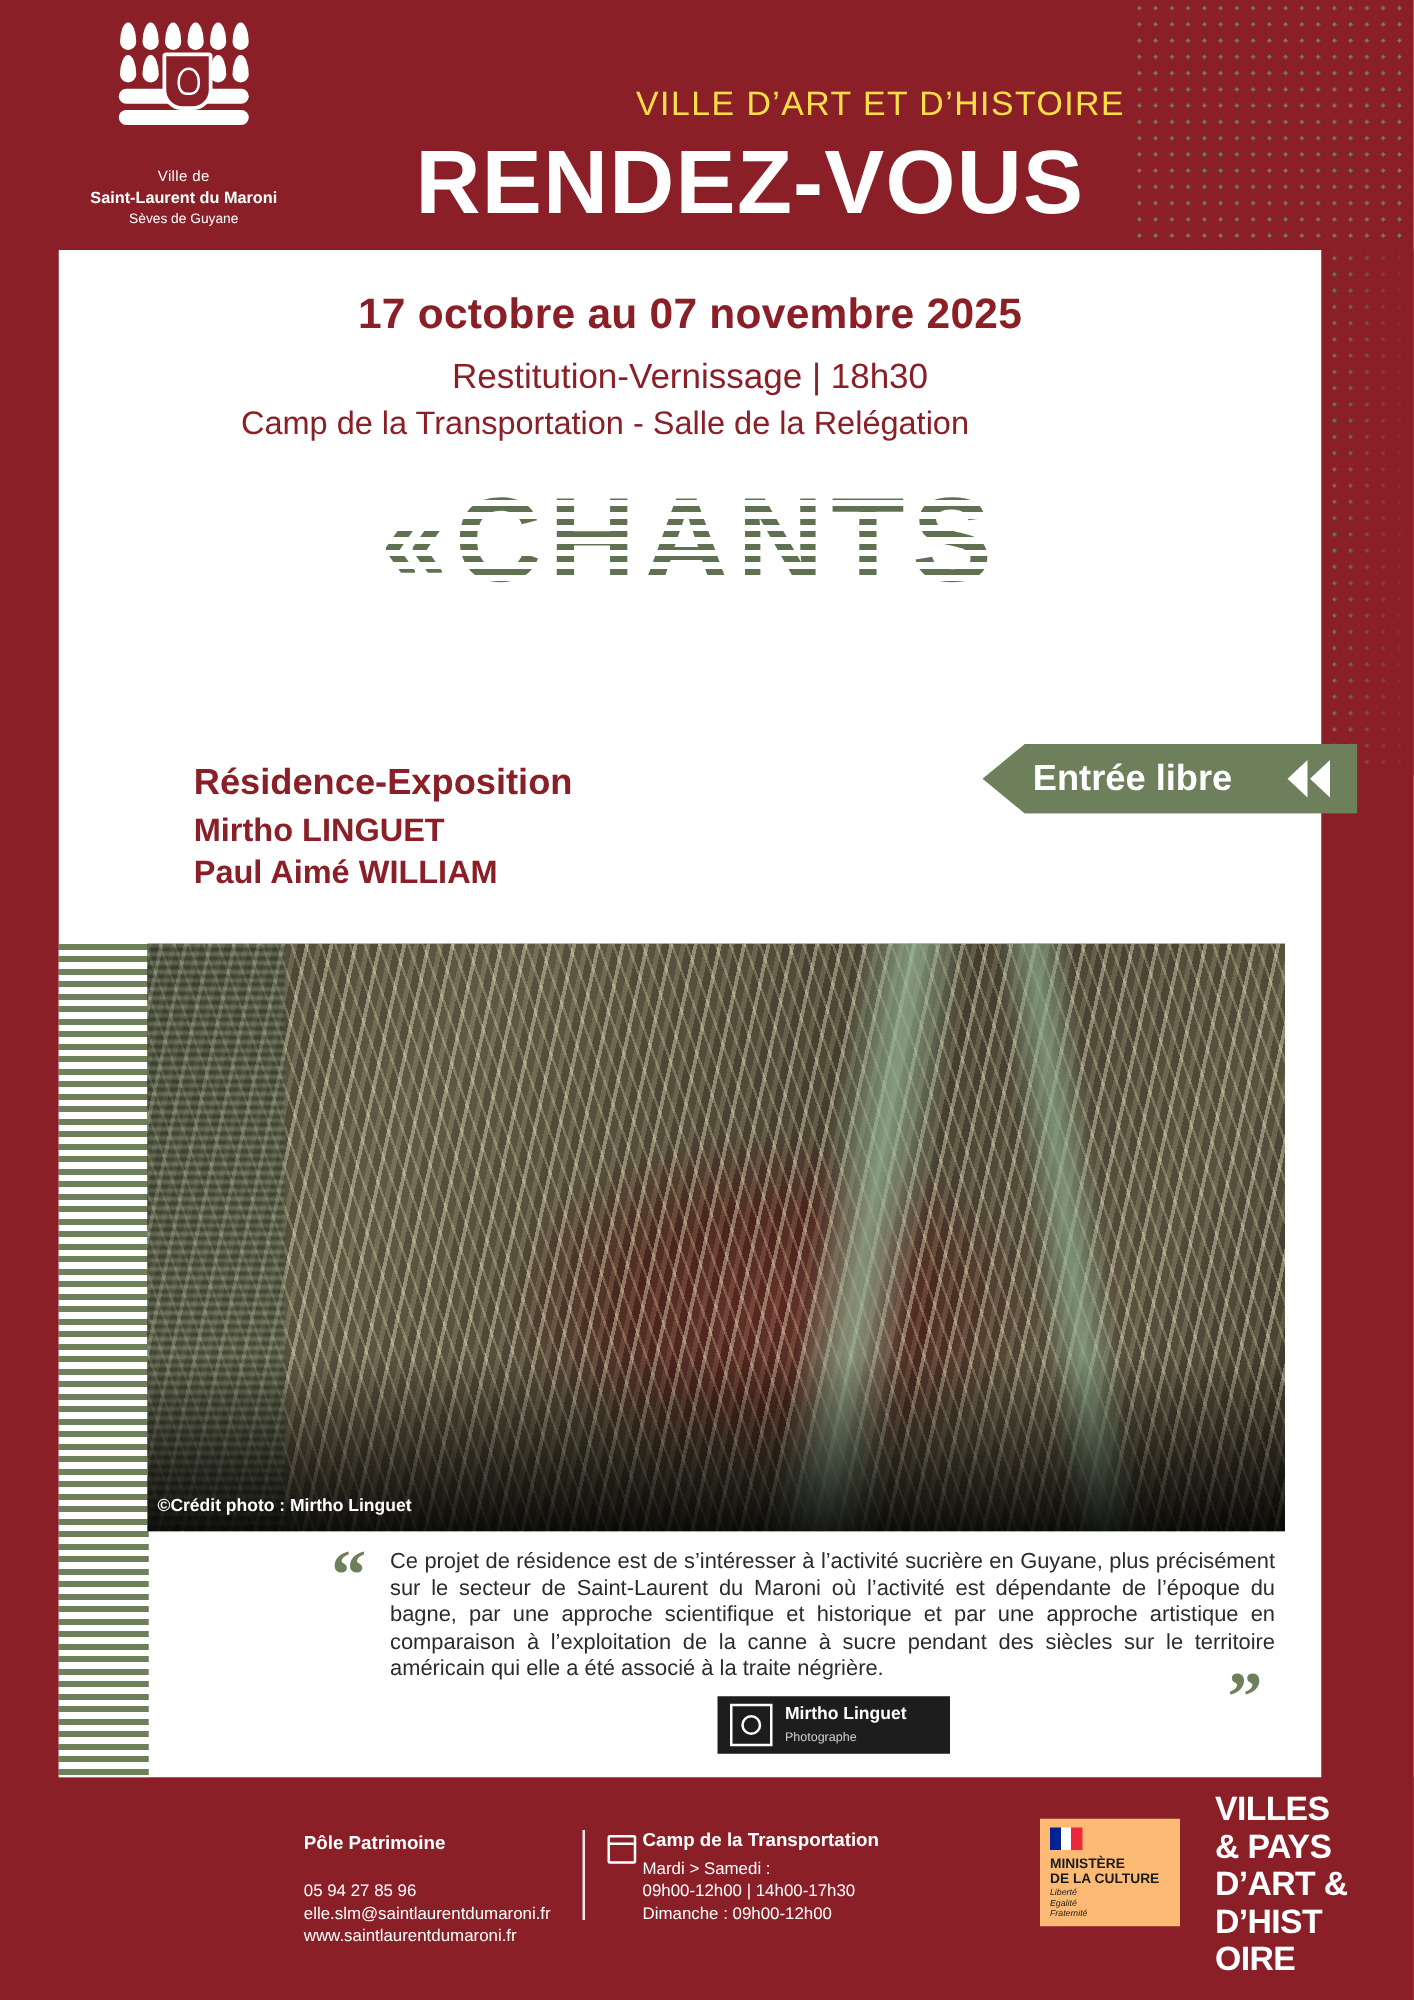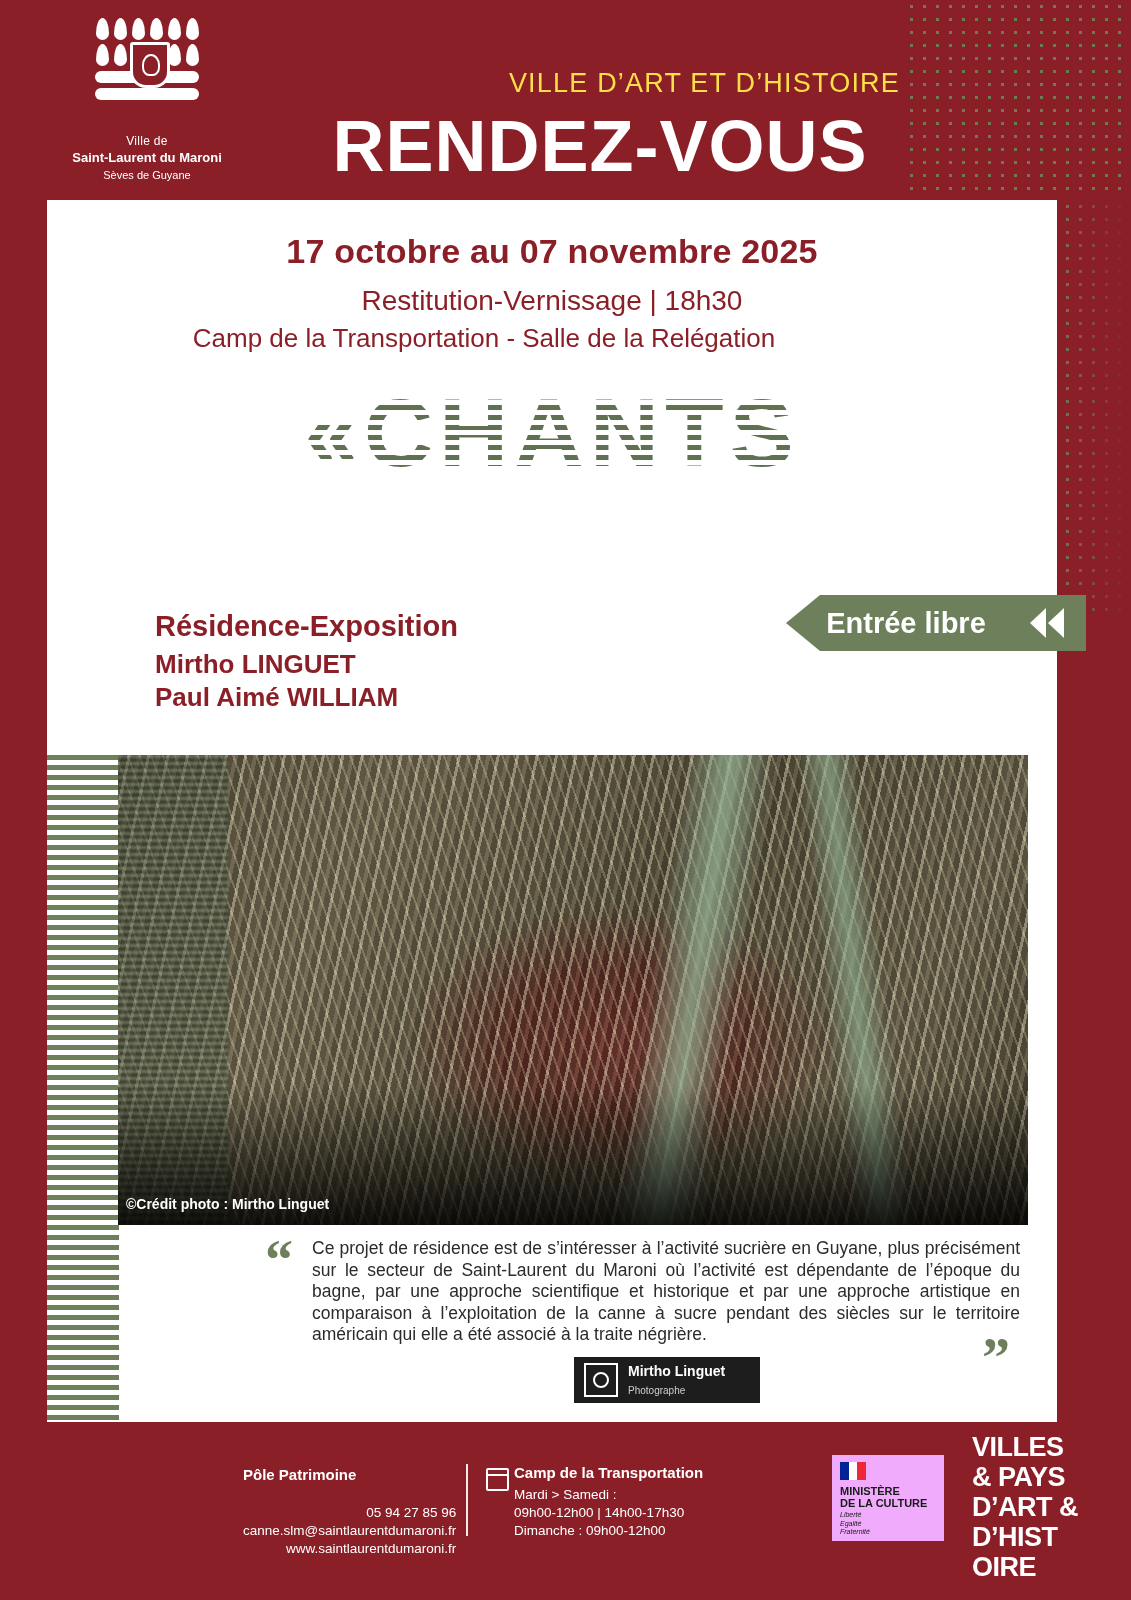--- a/index.html
+++ b/index.html
@@ -227,37 +227,37 @@
   .badge .bn{font-size:14px;color:#fff;font-weight:bold;line-height:15px;}
   .badge .bs{font-size:10px;color:#cfcfcf;line-height:13px;}
 
   
   .footer{
     position:absolute;left:0;top:1422px;width:1131px;height:178px;
     background:#8b1f27;
   }
   .foot-col1{position:absolute;left:243px;top:1466px;color:#fff;}
   .foot-col1 .h{font-size:15px;font-weight:bold;margin-bottom:21px;}
-  .foot-col1 .l{font-size:13.5px;line-height:18px;text-align:right;}
+  .foot-col1 .l{font-size:13.5px;line-height:18px;}
   .foot-sep{
     position:absolute;left:466px;top:1464px;width:2px;height:72px;background:#fff;opacity:.9;
   }
   .cal-icon{
     position:absolute;left:486px;top:1468px;width:19px;height:19px;
     border:2px solid #fff;border-radius:2px;
   }
   .cal-icon:before{
     content:"";position:absolute;left:0;top:4px;width:100%;height:2px;background:#fff;
   }
   .foot-col2{position:absolute;left:514px;top:1464px;color:#fff;}
   .foot-col2 .h{font-size:15px;font-weight:bold;margin-bottom:5px;}
   .foot-col2 .l{font-size:13.5px;line-height:18px;}
 
   .ministere{
-    position:absolute;left:832px;top:1455px;width:112px;height:86px;background:#f0abfc;
+    position:absolute;left:832px;top:1455px;width:112px;height:86px;background:#fdba74;
     color:#1a1a1a;
   }
   .ministere .flag{
     position:absolute;left:8px;top:7px;width:26px;height:18px;
     background:linear-gradient(to right,#002395 0 33%, #ffffff 33% 66%, #ed2939 66% 100%);
   }
   .ministere .m1{position:absolute;left:8px;top:30px;font-size:11px;font-weight:bold;line-height:12px;}
   .ministere .m2{position:absolute;left:8px;top:56px;font-size:7px;line-height:8.5px;font-style:italic;}
 
   .vpah{
@@ -356,21 +356,21 @@
       <span class="bn">Mirtho Linguet</span><br>
       <span class="bs">Photographe</span>
     </span>
   </div>
 
   <div class="footer"></div>
 
   <div class="foot-col1">
     <div class="h">Pôle Patrimoine</div>
     <div class="l">05 94 27 85 96</div>
-    <div class="l">canne.slm@saintlaurentdumaroni.fr</div>
+    <div class="l">elle.slm@saintlaurentdumaroni.fr</div>
     <div class="l">www.saintlaurentdumaroni.fr</div>
   </div>
 
   <div class="foot-sep"></div>
   <div class="cal-icon"></div>
 
   <div class="foot-col2">
     <div class="h">Camp de la Transportation</div>
     <div class="l">Mardi &gt; Samedi :</div>
     <div class="l">09h00-12h00 | 14h00-17h30</div>

